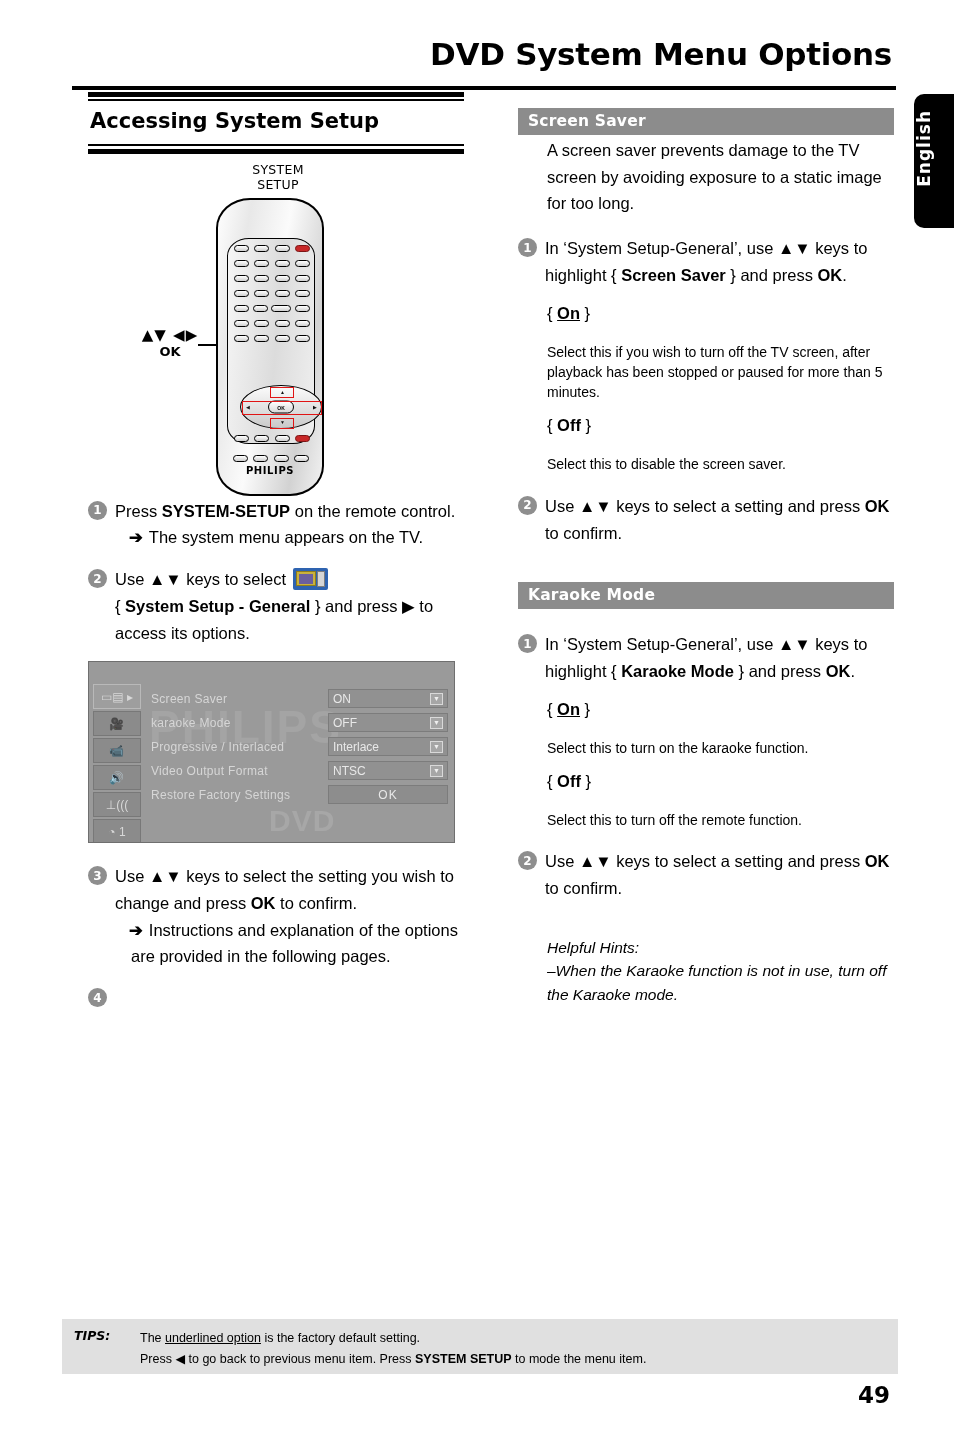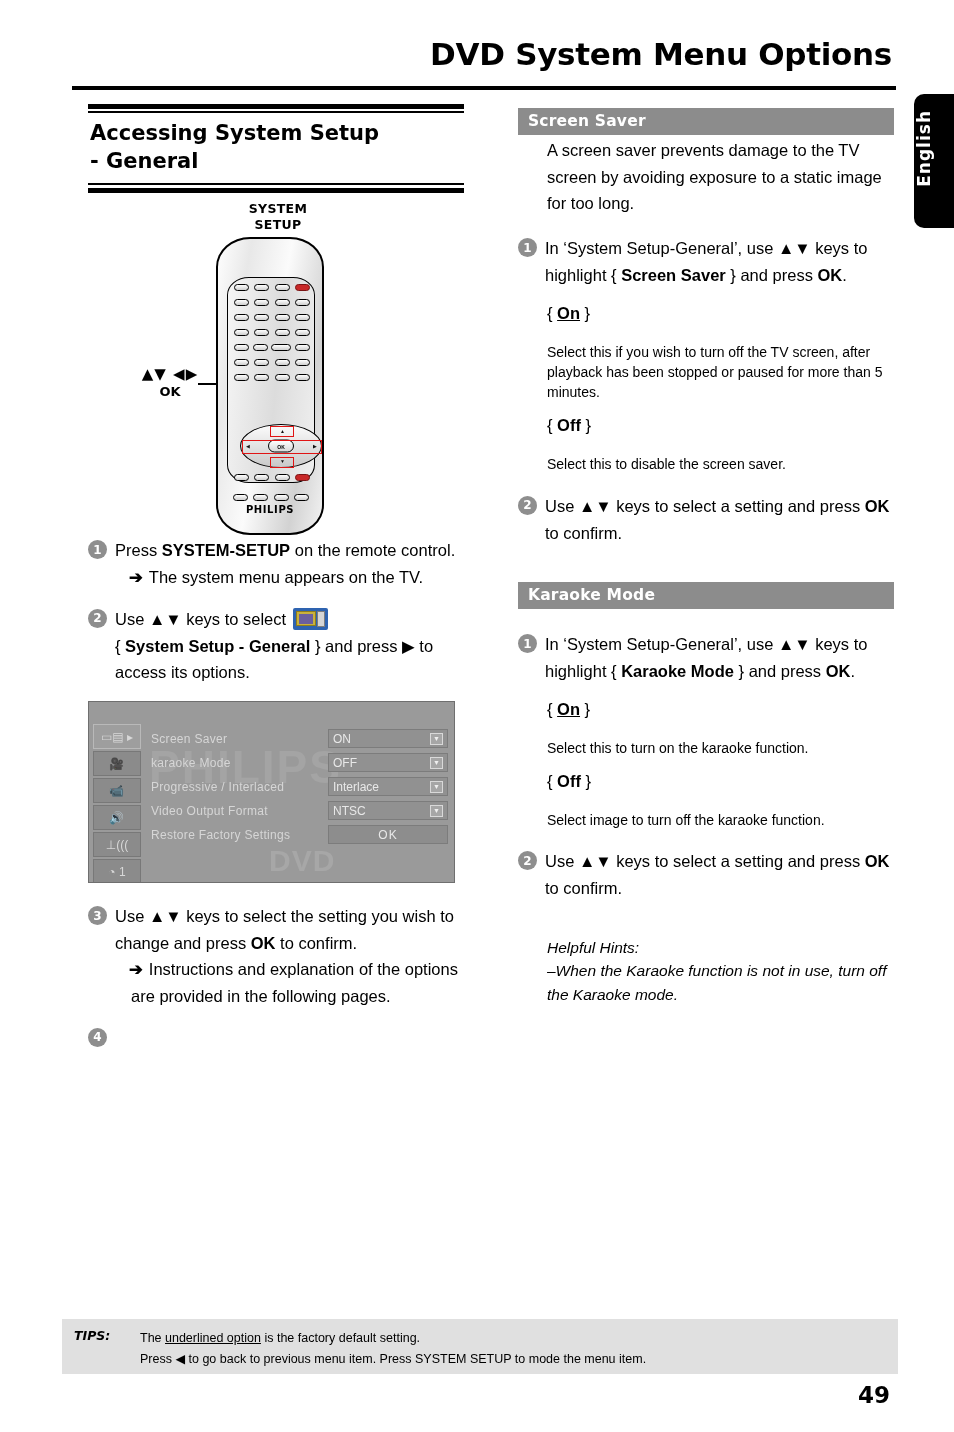--- a/index.html
+++ b/index.html
@@ -35,40 +35,40 @@
     writing-mode: vertical-rl;
     transform: rotate(180deg);
     color:#fff; font-weight:bold; font-size:17px;
     letter-spacing:1px;
     text-align:center;
     margin-top:16px;
     font-family:"DejaVu Sans", sans-serif;
   }
 
   
-  #col-left  { position:absolute; left:88px;  top:104px; width:376px; }
+  #col-left  { position:absolute; left:88px;  top:92px; width:376px; }
   #col-right { position:absolute; left:518px; top:108px; width:376px; }
 
   
   .rule-thick { height:5px; background:#000; }
   .rule-thin  { height:2px; background:#000; }
   .rule-gap-2 { height:2px; }
   .rule-gap-3 { height:3px; }
 
   #sec-title {
     font-size:21px; font-weight:bold; line-height:1.32;
     font-family:"DejaVu Sans", sans-serif;
     padding:7px 0 8px 2px;
   }
 
   
   #remote-wrap { position:relative; height:340px; margin-top:4px; }
   #lbl-system-setup {
     position:absolute; left:130px; top:4px; width:120px;
-    text-align:center; font-size:12.5px; font-weight:bold;
+    text-align:center; font-size:12.5px; font-weight:normal;
     line-height:1.22; letter-spacing:.3px;
     font-family:"DejaVu Sans", sans-serif;
   }
   #lead-top { position:absolute; left:190px; top:42px; width:2px; height:62px; background:#000; }
   #lbl-nav {
     position:absolute; left:36px; top:168px; width:92px; text-align:center;
     font-size:13px; font-weight:bold; line-height:1.25;
     font-family:"DejaVu Sans", sans-serif;
   }
   #lbl-nav .arrows { font-size:15px; letter-spacing:1px; }
@@ -221,21 +221,21 @@
 
   
   #tips {
     position:absolute; left:62px; top:1319px; width:836px; height:55px;
     background:#e0e0e0; display:flex; padding:9px 0 0 12px;
   }
   #tips-label { font-size:12.5px; font-weight:bold; font-style:italic; width:66px; flex:0 0 66px;
                 font-family:"DejaVu Sans", sans-serif; }
   #tips-lines { font-size:12.5px; line-height:1.65; }
   #tips-lines u { text-decoration:underline; }
-  #tips-lines b { font-weight:normal;text-align:center; }
+  #tips-lines b { font-weight:bold;text-align:center; }
   #page-num {
     position:absolute; right:64px; top:1382px;
     font-size:23px; font-weight:bold;
     font-family:"DejaVu Sans", sans-serif;
   }
 </style>
 </head>
 <body>
 
 <div id="page-title">DVD System Menu Options</div>
@@ -246,21 +246,20 @@
 </div>
 
 <div id="col-left">
 
   <div class="rule-thick"></div>
   <div class="rule-gap-2"></div>
   <div class="rule-thin"></div>
 
   <div id="sec-title">
     <div>Accessing System Setup</div>
-    <div>- General</div>
   </div>
 
   <div class="rule-thin"></div>
   <div class="rule-gap-3"></div>
   <div class="rule-thick"></div>
 
   <div id="remote-wrap">
 
     <div id="lbl-system-setup">
       <div>SYSTEM</div>
@@ -470,21 +469,21 @@
   </div>
 
   <div class="opt-head">
     { <b><u>On</u></b> }
   </div>
   <div class="opt-desc">Select this to turn on the karaoke function.</div>
 
   <div class="opt-head">
     { <b>Off</b> }
   </div>
-  <div class="opt-desc">Select image to turn off the karaoke function.</div>
+  <div class="opt-desc">Select this to turn off the remote function.</div>
 
   <div class="step" style="margin-top:18px;">
     <div class="step-num">2</div>
     <div class="step-body">
       <span>Use ▲▼ keys to select a setting and press </span><b>OK</b><span> to confirm.</span>
     </div>
   </div>
 
   <div class="hints">
     <div>Helpful Hints:</div>

